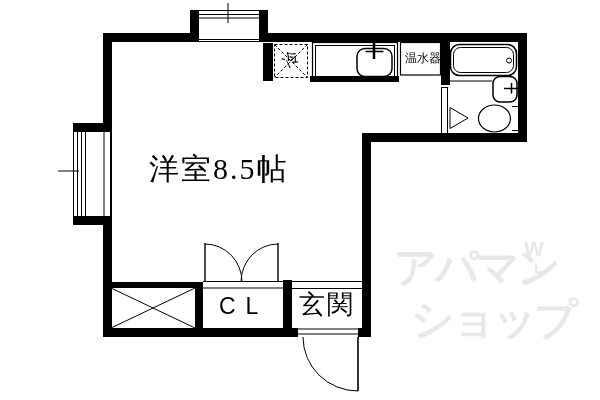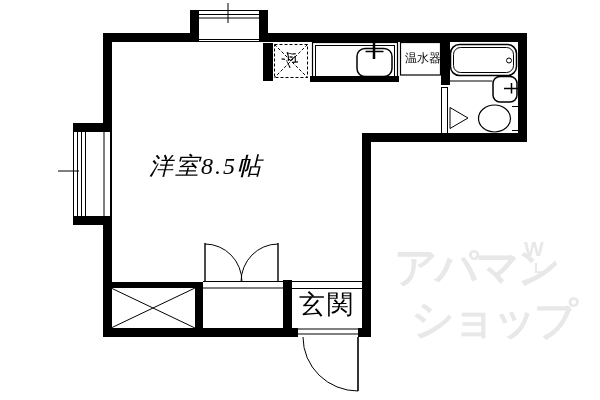--- a/index.html
+++ b/index.html
@@ -2,21 +2,21 @@
 <html style="--wall: #000000; --bg: #ffffff; --ink: #000000; --watermark: #e8e8e8;"><head>
 <meta charset="utf-8">
 <style>
   html,body{margin:0;padding:0;background:#fff;}
   #plan{
     position:relative;width:600px;height:400px;background:var(--bg,#fff);
     overflow:hidden;font-family:"Liberation Sans",sans-serif;color:var(--ink,#000);
   }
   .wall{position:absolute;background:var(--wall,#000);}
   .label{position:absolute;white-space:nowrap;line-height:1;}
-  .room-label{left:149px;top:154px;font-size:24px;font-family:"Liberation Serif",serif;letter-spacing:2px;font-style:italic;}
+  .room-label{left:149px;top:154px;font-size:30px;font-family:"Liberation Serif",serif;letter-spacing:2px;}
   .cl-label{left:219px;top:295px;font-size:23px;letter-spacing:10px;}
   .genkan-label{left:299px;top:292px;font-size:26px;font-family:"Liberation Serif",serif;letter-spacing:2px;}
   .onsuiki-label{left:400px;top:52px;width:41px;text-align:right;font-size:12px;}
   .rei-label{left:283px;top:51px;font-size:16px;transform:rotate(-42deg);transform-origin:center;}
   .wm{position:absolute;color:var(--watermark,#e8e8e8);font-weight:bold;z-index:0;}
   .wm1{left:394px;top:246px;font-size:43px;letter-spacing:-3px;}
   .wm2{left:411px;top:298px;font-size:43px;letter-spacing:-3px;}
   .wmW{left:524px;top:238px;font-size:21px;}
   .wmL{left:534px;top:261px;font-size:14px;}
   svg.overlay{position:absolute;left:0;top:0;z-index:1;}
@@ -95,17 +95,18 @@
   <div class="wall" style="left:73px;top:123px;width:39px;height:9px"></div>
   <div class="wall" style="left:73px;top:216px;width:39px;height:9px"></div>
   <div class="wall" style="left:103px;top:282px;width:100px;height:6px"></div>
   <div class="wall" style="left:195px;top:282px;width:8px;height:55px"></div>
   <div class="wall" style="left:283px;top:280px;width:9px;height:57px"></div>
   <div class="wall" style="left:441px;top:42px;width:9px;height:43px"></div>
   <div class="wall" style="left:263px;top:43px;width:10px;height:38px"></div>
   <div class="wall" style="left:310px;top:76px;width:89px;height:6px"></div>
 
   <div class="label room-label">洋室8.5帖</div>
+  <div class="label cl-label">CL</div>
   <div class="label genkan-label">玄関</div>
   <div class="label onsuiki-label">温水器</div>
   <div class="label rei-label">冷</div>
 
 </div>
 
 </body></html>

